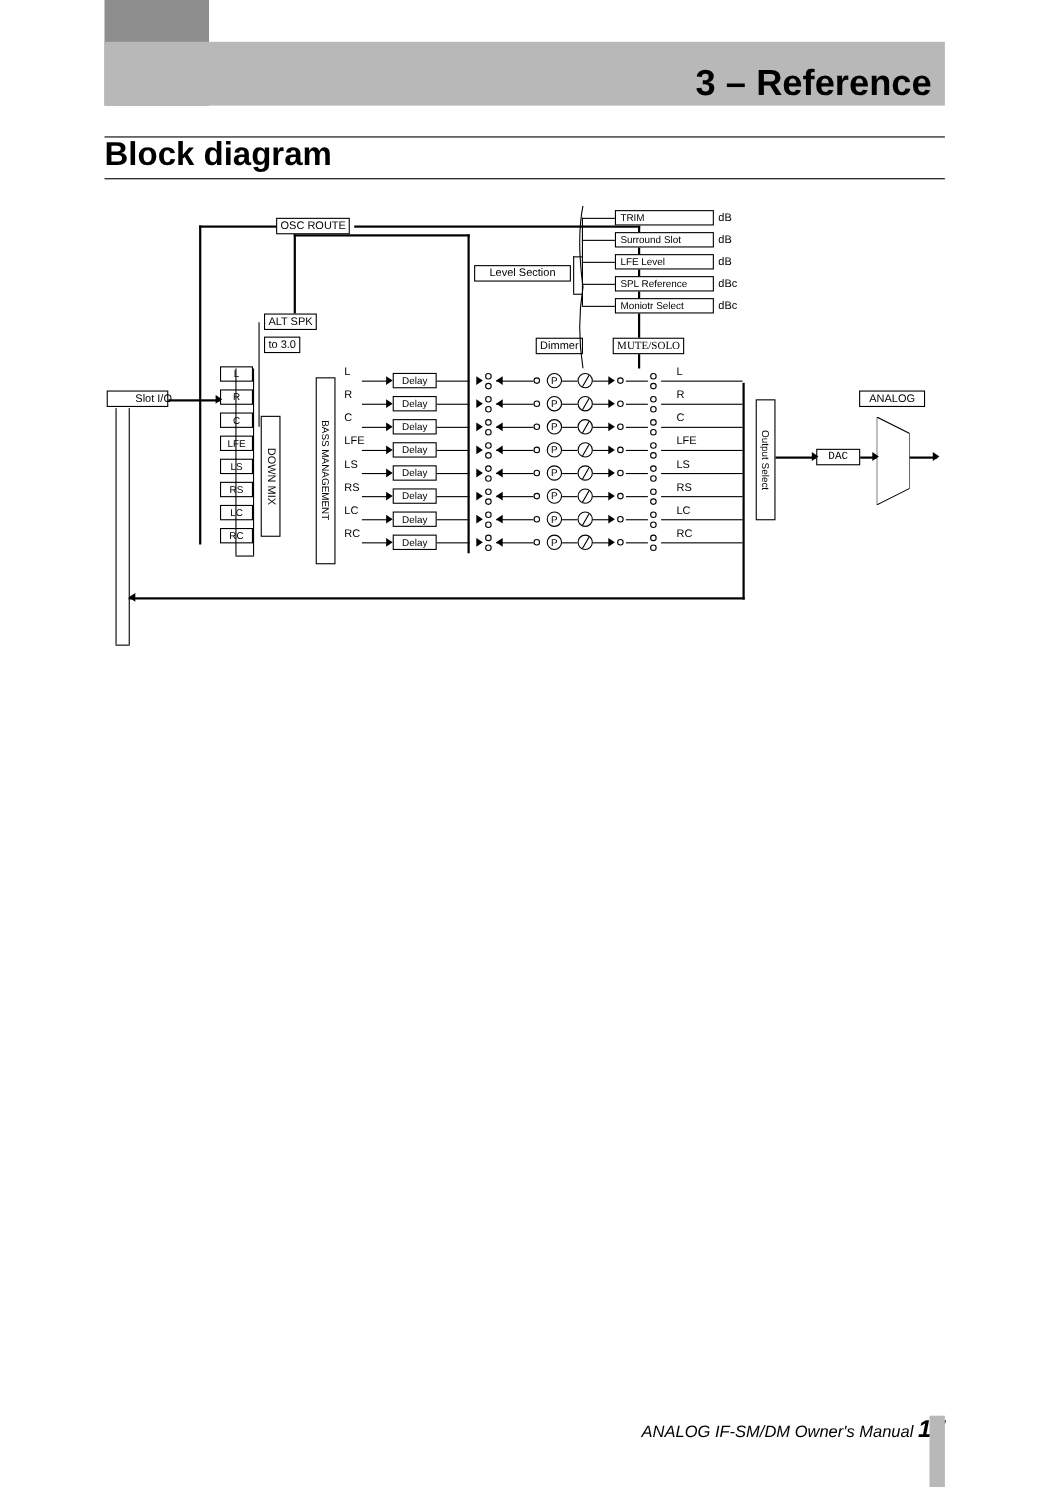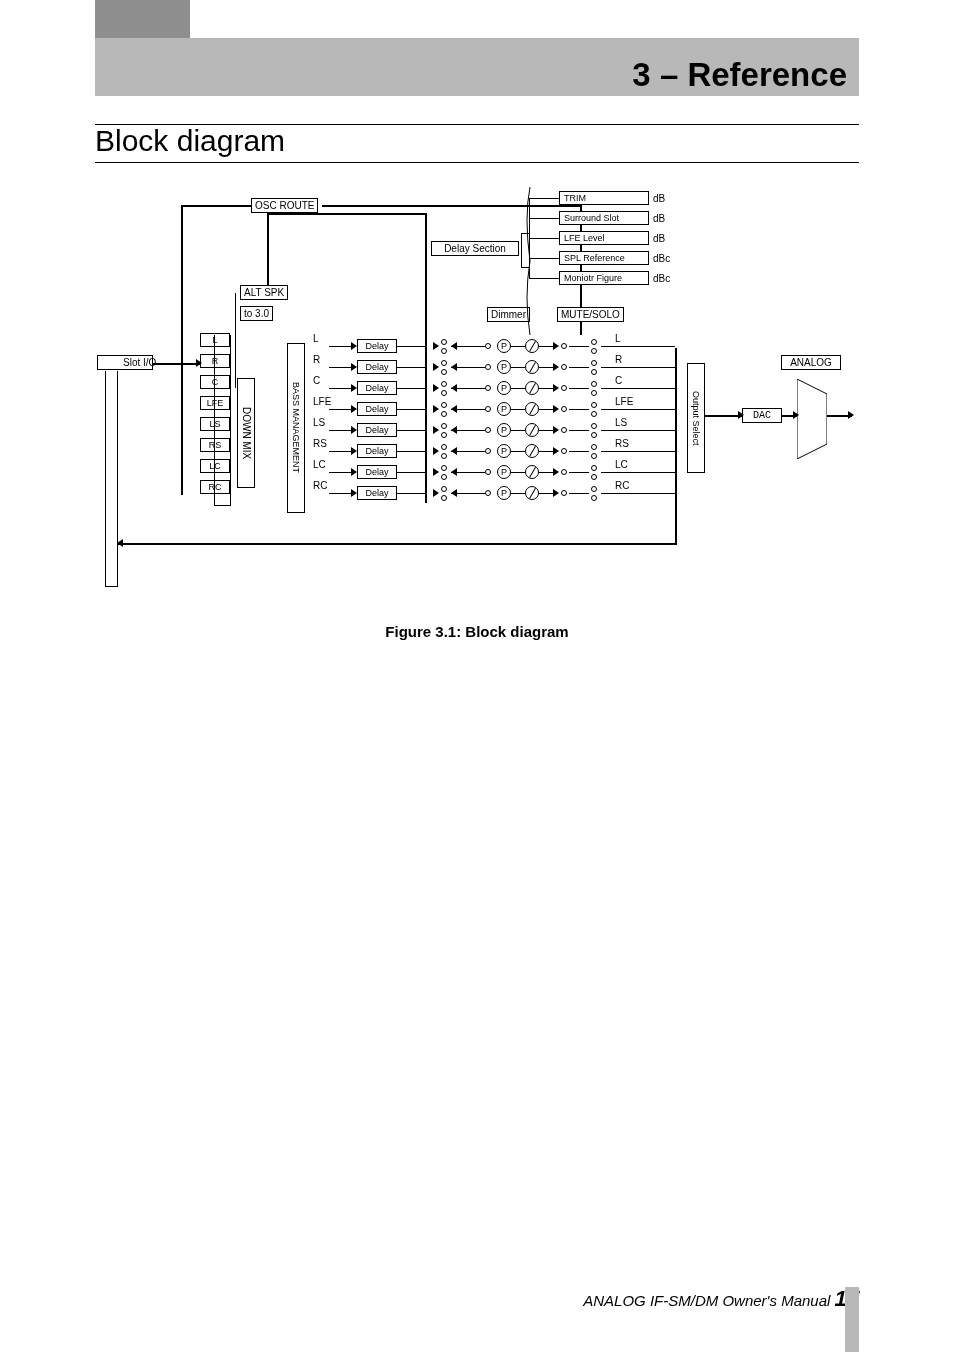--- a/index.html
+++ b/index.html
@@ -30,21 +30,21 @@
     font-size: 33px;
     color: #000;
   }
   .content {
     position: absolute;
     left: 95px; right: 95px;
     top: 124px;
     bottom: 90px;
   }
   .section-title {
-    font-weight: 400;
+    font-weight: 700;
     font-size: 30px;
     color: #000;
     border-bottom: 1px solid #000;
     padding-bottom: 4px;
     margin-bottom: 20px;
   }
   .diagram-wrap {
     position: relative;
     width: 760px;
     height: 430px;
@@ -258,40 +258,40 @@
     <div class="hline bold" style="left:84px; top:22px; width:70px;"></div>
     <div class="hline bold" style="left:225px; top:22px; width:260px;"></div>
     <div class="vline bold" style="left:483px; top:22px; height:130px;"></div>
 
     <div class="vline bold" style="left:170px; top:30px; height:72px;"></div>
     <div class="hline bold" style="left:170px; top:30px; width:160px;"></div>
     <div class="vline bold" style="left:328px; top:30px; height:290px;"></div>
 
     <div class="vline" style="left:143px; top:110px; height:95px; width:1px; left:138px;"></div>
 
-    <div class="bx" style="left:334px; top:58px; width:88px;">Delay Section</div>
+    <div class="bx" style="left:334px; top:58px; width:88px;">Level Section</div>
     <div class="vline" style="left:424px; top:50px; height:34px;"></div>
     <div class="hline" style="left:424px; top:50px; width:8px;"></div>
     <div class="hline" style="left:424px; top:84px; width:8px;"></div>
 
     <div id="level-list">
         <div class="bx" style="left:462px; top:8px; width:90px; font-size:9px; text-align:left; padding-left:4px;">TRIM</div>
      <div class="lbl" style="left:556px; top:10px;">dB</div>
         <div class="bx" style="left:462px; top:28px; width:90px; font-size:9px; text-align:left; padding-left:4px;">Surround Slot</div>
      <div class="lbl" style="left:556px; top:30px;">dB</div>
         <div class="bx" style="left:462px; top:48px; width:90px; font-size:9px; text-align:left; padding-left:4px;">LFE Level</div>
      <div class="lbl" style="left:556px; top:50px;">dB</div>
         <div class="bx" style="left:462px; top:68px; width:90px; font-size:9px; text-align:left; padding-left:4px;">SPL Reference</div>
      <div class="lbl" style="left:556px; top:70px;">dBc</div>
-        <div class="bx" style="left:462px; top:88px; width:90px; font-size:9px; text-align:left; padding-left:4px;">Moniotr Figure</div>
+        <div class="bx" style="left:462px; top:88px; width:90px; font-size:9px; text-align:left; padding-left:4px;">Moniotr Select</div>
      <div class="lbl" style="left:556px; top:90px;">dBc</div>
       </div>
 
     <div class="bx" style="left:390px; top:124px;">Dimmer</div>
-    <div class="bx" style="left:460px; top:124px;">MUTE/SOLO</div>
+    <div class="bx" style="left:460px; top:124px;font-family:Liberation Serif, serif;">MUTE/SOLO</div>
 
     <div id="signal-rows">
         <div class="hline" style="left:300px; top:163px; width:30px;"></div>
         <div class="arrow-r" style="left:336px; top:159px;"></div>
         <div class="sw" style="left:344px; top:156px;"></div>
         <div class="sw" style="left:344px; top:165px;"></div>
         <div class="hline" style="left:354px; top:163px; width:34px;"></div>
         <div class="arrow-l" style="left:354px; top:159px;"></div>
         <div class="sw" style="left:388px; top:160px;"></div>
         <div class="pcirc" style="left:400px; top:156px;">P</div>
@@ -469,20 +469,19 @@
     <div class="hline" style="left:432px; top:75px; width:30px;"></div>
     <div class="hline" style="left:432px; top:95px; width:30px;"></div>
     <div class="vline" style="left:432px; top:15px; height:80px;"></div>
 
     <svg style="position:absolute; left:427px; top:4px; width:12px; height:148px;">
       <path d="M 6 0 Q 0 30 6 74 Q 0 110 6 148" stroke="#000" fill="none" stroke-width="1"></path>
     </svg>
 
   </div>
 
-  <div class="caption">Figure 3.1: Block diagram</div>
 </div>
 
 <div class="footer">
   <span>ANALOG IF-SM/DM Owner's Manual</span>
   <span class="pg">17</span>
 </div>
 <div class="right-spine"></div>
 
 </body></html>

